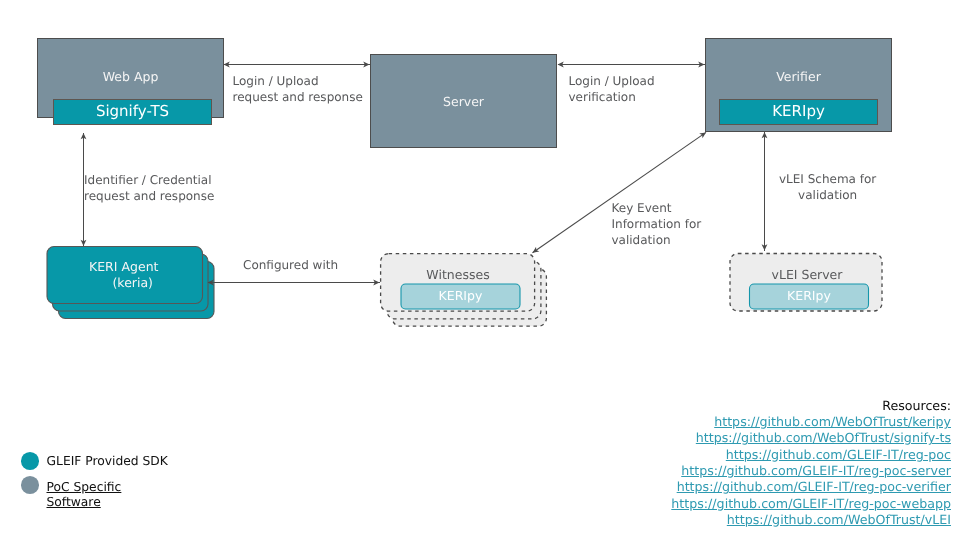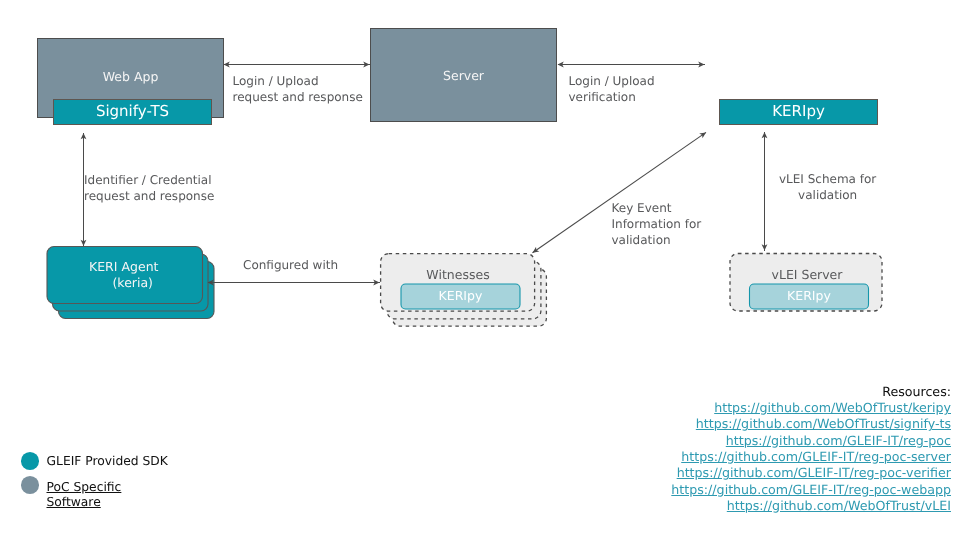--- a/index.html
+++ b/index.html
@@ -11,37 +11,40 @@
   .box-title{position:absolute;left:0;right:0;text-align:center;color:#f5f5f5;font-size:12.5px;line-height:15px;}
   .pill{position:absolute;box-sizing:border-box;background:#0798a8;border:1px solid #5e5650;color:#ffffff;font-size:15px;text-align:center;}
   .lbl{position:absolute;color:#58595b;font-size:12px;white-space:pre;}
   .lbl>div{line-height:16px;}
   svg.overlay{position:absolute;left:0;top:0;width:960px;height:540px;pointer-events:none;}
   .legend-row{position:absolute;}
   .legend-dot{position:absolute;border-radius:50%;}
   .legend-txt{position:absolute;color:#111111;font-size:12.3px;line-height:15px;white-space:pre;}
   .legend-txt>div{line-height:15.3px;}
   .res{position:absolute;text-align:right;font-size:12.65px;line-height:16.35px;}
-  .res .hd{color:#0d0d0d;display:block;}
+  .res .hd{color:#0d0d0d;display:block;margin-top:14px;}
   .res a{color:#2e9ab1;text-decoration:underline;display:block;}
 </style>
 </head>
 <body>
 
 <div id="stage">
 
   <div class="node solid-box" style="left:37px;top:38px;width:187px;height:80px;">
     <div class="box-title" style="top:30px;">Web App</div>
   </div>
   <div class="pill" style="left:53px;top:99px;width:159px;height:26px;line-height:22px;">Signify-TS</div>
 
-  <div class="node solid-box" style="left:370px;top:28px;width:187px;height:94px;">
+  <div class="node solid-box" style="left:370px;top:54px;width:187px;height:94px;">
     <div class="box-title" style="top:38.5px;">Server</div>
   </div>
 
+  <div class="node solid-box" style="left:705px;top:38px;width:187px;height:94px;">
+    <div class="box-title" style="top:30px;">Verifier</div>
+  </div>
   <div class="pill" style="left:719px;top:99px;width:159px;height:26px;line-height:22px;">KERIpy</div>
 
   <svg class="overlay" viewBox="0 0 960 540">
     <defs>
       <marker id="ah" markerWidth="8" markerHeight="6.4" refX="6.8" refY="3.2" orient="auto" markerUnits="userSpaceOnUse">
         <path d="M0.5,0.3 L6.8,3.2 L0.5,6.1 L2.1,3.2 z" fill="#4a4a4a"></path>
       </marker>
       <marker id="ahs" markerWidth="8" markerHeight="6.4" refX="1.2" refY="3.2" orient="auto" markerUnits="userSpaceOnUse">
         <path d="M7.5,0.3 L1.2,3.2 L7.5,6.1 L5.9,3.2 z" fill="#4a4a4a"></path>
       </marker>

